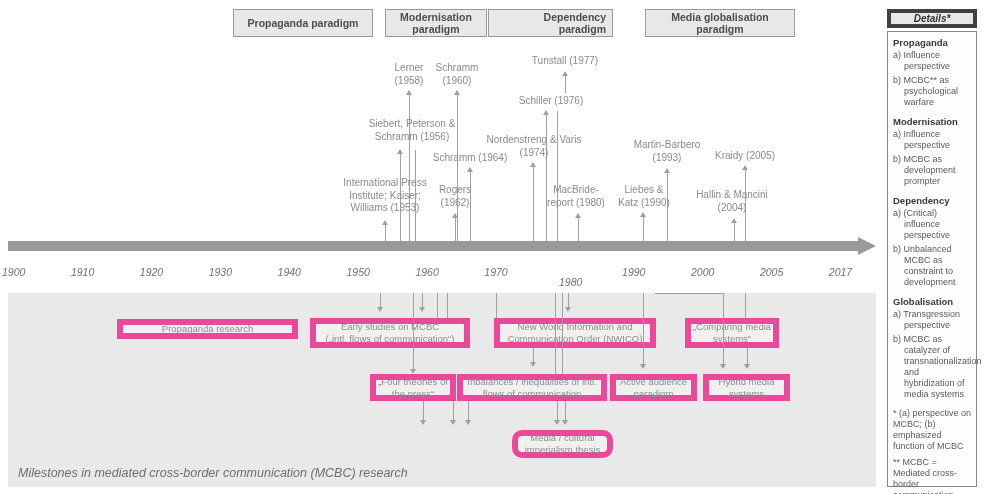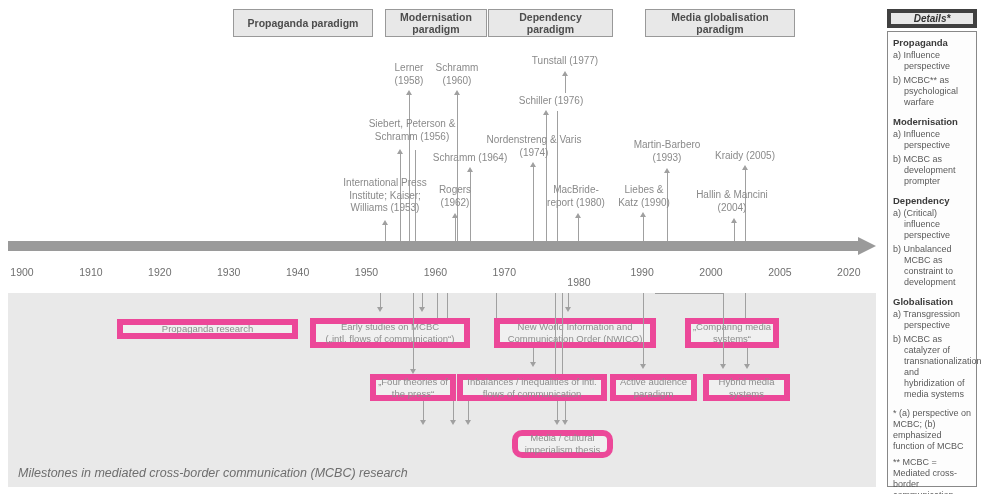--- a/index.html
+++ b/index.html
@@ -9,21 +9,21 @@
   .pbox{position:absolute;top:9px;height:28px;background:#e8e8e8;border:1px solid #999;
     display:flex;align-items:center;justify-content:center;text-align:center;
     font-size:10.5px;font-weight:bold;color:#4d4d4d;line-height:12px;box-sizing:border-box;padding:0 6px;}
   
   .ms{position:absolute;text-align:center;font-size:10px;line-height:12.5px;color:#8a8a8a;
     white-space:pre-line;z-index:6;}
   
   .tl-bar{position:absolute;left:8px;top:241px;width:850px;height:10px;background:#9a9a9a;}
   .tl-head{position:absolute;left:858px;top:237px;width:0;height:0;
     border-top:9px solid transparent;border-bottom:9px solid transparent;border-left:18px solid #9a9a9a;}
-  .yr{position:absolute;top:266px;width:40px;text-align:center;font-size:10.5px;color:#6f6f6f;}
+  .yr{position:absolute;top:266px;width:40px;text-align:left;font-size:10.5px;color:#6f6f6f;font-style:italic;}
   
   .band{position:absolute;left:8px;top:293px;width:868px;height:194px;background:#e9e9e9;z-index:1;}
   
   .rbox{position:absolute;background:#f0f0f0;border:6px solid #ec4899;box-sizing:border-box;
     display:flex;align-items:center;justify-content:center;text-align:center;
     font-size:9.5px;line-height:12px;color:#8d8d8d;white-space:pre-line;z-index:2;}
   
   .cn{position:absolute;width:1px;background:#a0a0a0;z-index:5;}
   .cn.hu::before{content:'';position:absolute;left:-3px;top:-5px;width:0;height:0;
     border-left:3.5px solid transparent;border-right:3.5px solid transparent;border-bottom:5px solid #a0a0a0;}
@@ -44,21 +44,21 @@
   .d-spacer{flex:1;}
   .d-foot{line-height:11px;margin-top:5px;}
 </style>
 </head>
 <body>
 
 <div class="canvas">
 
   <div class="pbox" style="left:233px;width:140px;">Propaganda paradigm</div>
   <div class="pbox" style="left:385px;width:102px;">Modernisation paradigm</div>
-  <div class="pbox" style="left:488px;width:125px;">Dependency paradigm</div>
+  <div class="pbox" style="left:488px;width:125px;text-align:right;">Dependency paradigm</div>
   <div class="pbox" style="left:645px;width:150px;">Media globalisation paradigm</div>
 
   <div class="ms" style="left:379px;top:62px;width:60px;">Lerner
 (1958)</div>
   <div class="ms" style="left:425px;top:62px;width:64px;">Schramm
 (1960)</div>
   <div class="ms" style="left:515px;top:55px;width:100px;">Tunstall (1977)</div>
   <div class="ms" style="left:503px;top:95px;width:96px;">Schiller (1976)</div>
   <div class="ms" style="left:352px;top:118px;width:120px;">Siebert, Peterson &amp;
 Schramm (1956)</div>
@@ -88,21 +88,21 @@
       <div class="yr" style="left: 139.8px;">1920</div>
       <div class="yr" style="left: 208.7px;">1930</div>
       <div class="yr" style="left: 277.6px;">1940</div>
       <div class="yr" style="left: 346.5px;">1950</div>
       <div class="yr" style="left: 415.4px;">1960</div>
       <div class="yr" style="left: 484.3px;">1970</div>
       <div class="yr" style="left: 559px; margin-top: 10px;">1980</div>
       <div class="yr" style="left: 622.1px;">1990</div>
       <div class="yr" style="left: 691px;">2000</div>
       <div class="yr" style="left: 759.9px;">2005</div>
-      <div class="yr" style="left: 828.8px;">2020</div>
+      <div class="yr" style="left: 828.8px;">2017</div>
     </div>
 
   <div class="band"></div>
 
   <div class="rbox" style="left:117px;top:319px;width:181px;height:20px;">Propaganda research</div>
   <div class="rbox" style="left:310px;top:318px;width:160px;height:30px;">Early studies on MCBC
 („intl. flows of communication“)</div>
   <div class="rbox" style="left:494px;top:318px;width:162px;height:30px;">New World Information and
 Communication Order (NWICO)</div>
   <div class="rbox" style="left:685px;top:318px;width:94px;height:30px;">„Comparing media

